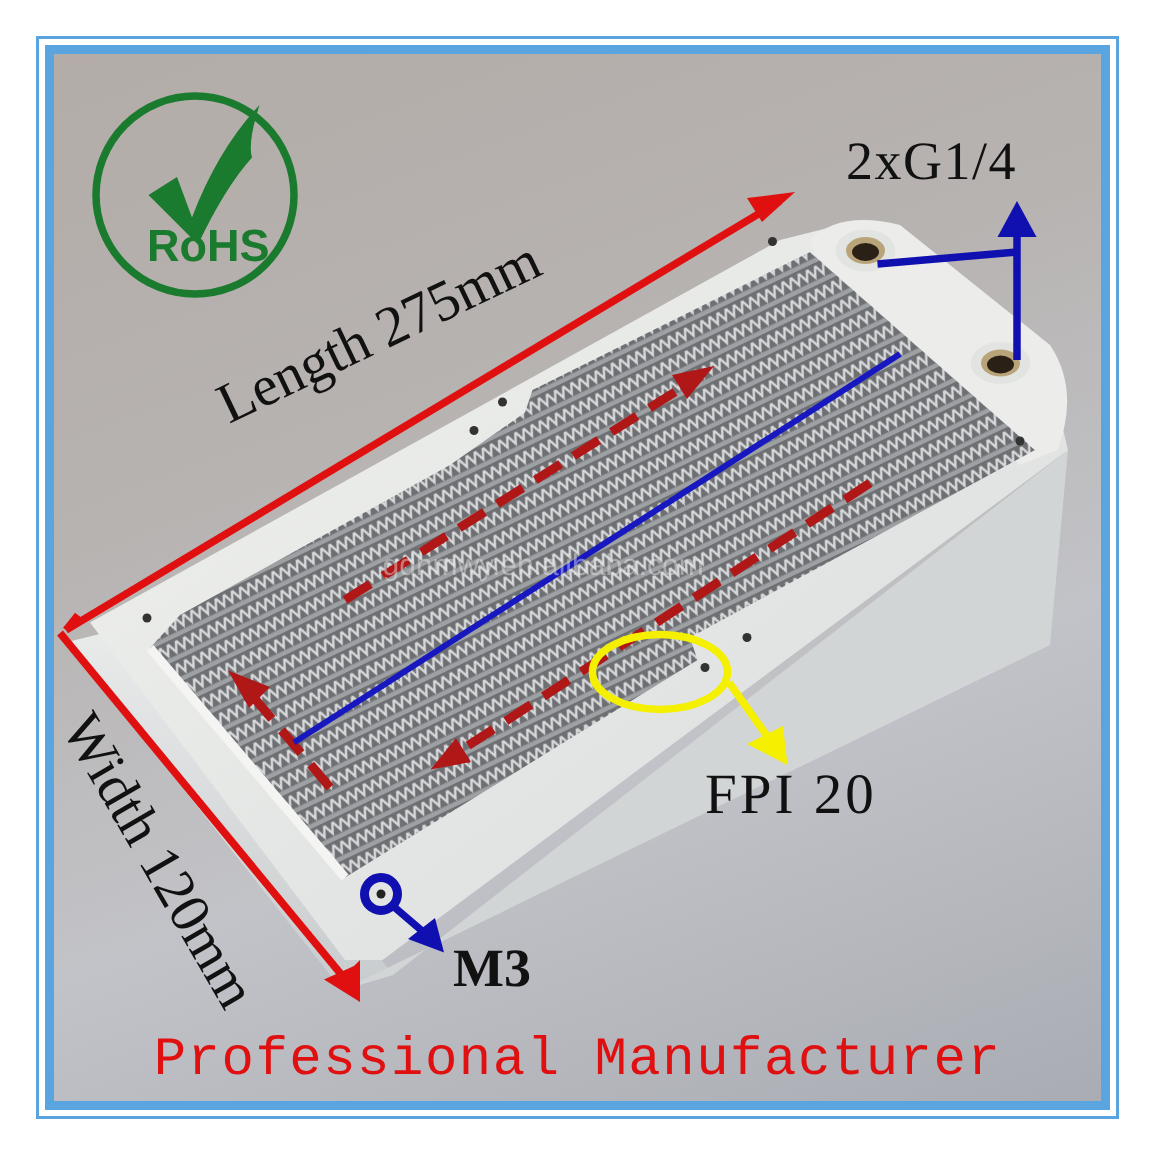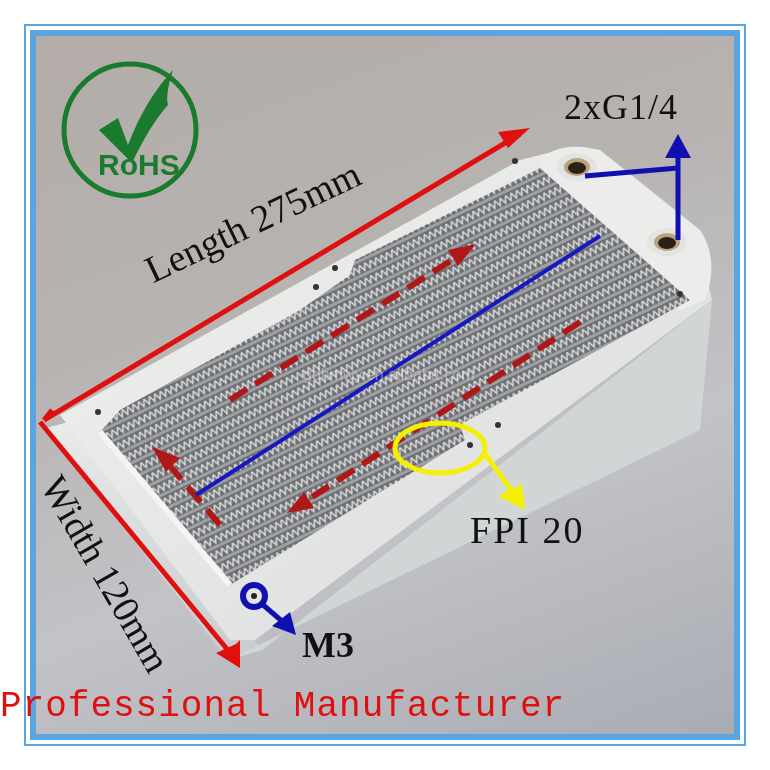--- a/index.html
+++ b/index.html
@@ -18,31 +18,31 @@
   .txt {
     position: absolute; white-space: nowrap; margin: 0;
     font-family: "Liberation Serif", "DejaVu Serif", serif; color: #111;
   }
   .t-length { left: 138px; top: 252px; font-size: 38px; transform-origin: 0 0; transform: rotate(-25.5deg); }
   .t-width { left: 70px; top: 468px; font-size: 38px; transform-origin: 0 0; transform: rotate(60deg); }
   .t-g14 { left: 564px; top: 86px; font-size: 36px; letter-spacing: 1px; }
   .t-fpi { left: 470px; top: 508px; font-size: 38px; letter-spacing: 2px; text-align: right; }
   .t-m3 { left: 302px; top: 624px; font-size: 36px; font-weight: bold; }
   .t-footer {
-    left: 0; width: 770px; top: 686px; text-align: left; font-size: 36px;
+    left: 0; width: 770px; top: 686px; text-align: center; font-size: 36px;
     color: #e01010; letter-spacing: 1px; font-family: "Liberation Mono", "DejaVu Sans Mono", monospace;
   }
   .t-rohs {
     left: 98px; top: 148px; font-size: 30px; font-weight: bold; color: #1a7a2e;
     font-family: "Liberation Sans", "DejaVu Sans", sans-serif;
   }
   .t-watermark {
-    left: 255px; top: 366px; font-size: 16px; color: rgba(235,235,235,0.45);
+    left: 255px; top: 366px; font-size: 20px; color: rgba(235,235,235,0.45);
     font-family: "Liberation Sans", "DejaVu Sans", sans-serif;
-    transform-origin: 0 0; transform: rotate(0deg); margin-left: 48px;
+    transform-origin: 0 0; transform: rotate(0deg);
   }
 </style>
 </head>
 <body>
 
 <div class="outer-frame"></div>
 <div class="inner-frame"></div>
 
 <svg class="scene" viewBox="0 0 770 770">
   <defs>

